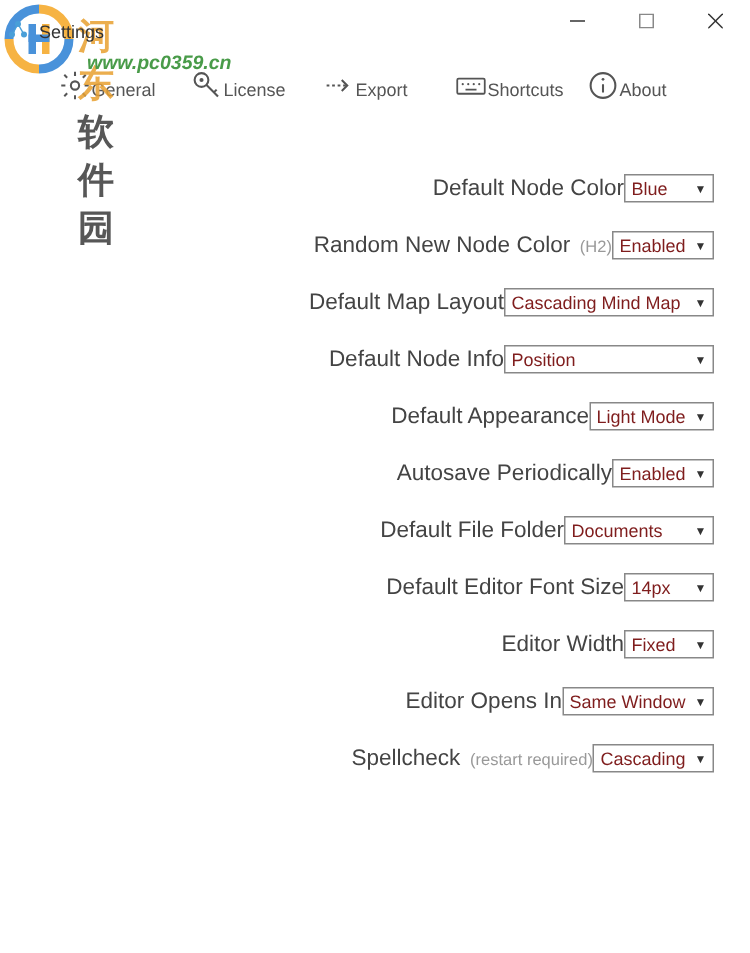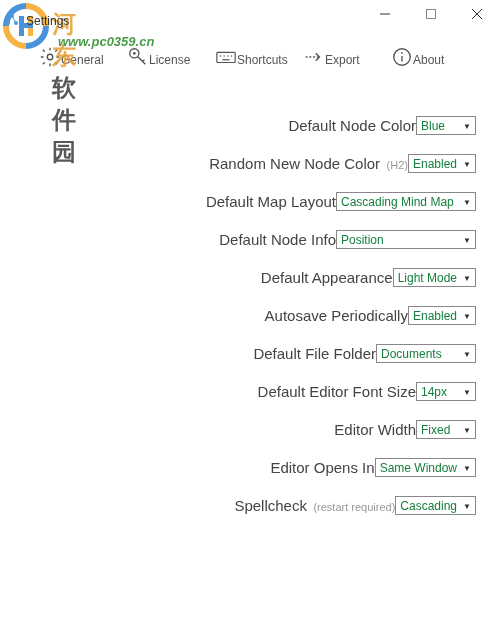--- a/index.html
+++ b/index.html
@@ -20,21 +20,21 @@
     
     .tabs { display: flex; justify-content: space-around; padding: 18px 30px 8px; position: relative; z-index: 0; }
     .tab { display: flex; flex-direction: row; align-items: center; cursor: pointer; width: 70px; }
     .tab-icon { width: 22px; height: 22px; margin-bottom: 6px; display: flex; align-items: center; justify-content: center; }
     .tab-label { font-size: 12px; color: #555; }
     
     .settings-list { padding: 34px 24px 0; }
     .setting-row { display: flex; align-items: center; justify-content: flex-end; margin-bottom: 19px; }
     .setting-label { font-size: 15px; color: #444; font-weight: 300; }
     .setting-hint { font-size: 11px; color: #999; margin-left: 2px; font-weight: 300; }
-    .setting-select { border: 1px solid #888; background: #fff; padding: 0 18px 0 4px; height: 19px; font-size: 12px; color: #15803d; min-width: 60px; cursor: pointer; position: relative; display: inline-flex; align-items: center; }
+    .setting-select { border: 1px solid #888; background: #fff; padding: 0 18px 0 4px; height: 19px; font-size: 12px; color: #7f1d1d; min-width: 60px; cursor: pointer; position: relative; display: inline-flex; align-items: center; }
     .setting-select::after { content: "▼"; font-size: 8px; position: absolute; right: 4px; top: 50%; transform: translateY(-50%); color: #333; }
     .w120 { min-width: 140px; }
     .w90 { min-width: 100px; }
   </style>
 </head>
 <body>
 
 <div class="watermark">
   <svg class="watermark-logo" viewBox="0 0 48 48">
     <path d="M24 4 A20 20 0 0 1 44 24" stroke="#f5a623" stroke-width="6" fill="none"></path>
@@ -95,42 +95,42 @@
           <circle cx="8" cy="8" r="1.5" fill="#555"></circle>
           <line x1="11.5" y1="11.5" x2="20" y2="20" stroke="#555" stroke-width="1.5"></line>
           <line x1="17" y1="17" x2="19" y2="15" stroke="#555" stroke-width="1.5"></line>
         </svg>
     </div>
     <span class="tab-label">License</span>
   </div>
   <div class="tab">
     <div class="tab-icon">
       <svg viewBox="0 0 24 24" width="22" height="22">
+          <line x1="3" y1="12" x2="17" y2="12" stroke="#555" stroke-width="1.5" stroke-dasharray="2 2"></line>
+          <path d="M14 8l4 4-4 4" stroke="#555" stroke-width="1.5" fill="none"></path>
+        </svg>
+    </div>
+    <span class="tab-label">Export</span>
+  </div>
+  <div class="tab">
+    <div class="tab-icon">
+      <svg viewBox="0 0 24 24" width="22" height="22">
           <rect x="2" y="7" width="20" height="11" rx="1" stroke="#555" stroke-width="1.3" fill="none"></rect>
           <circle cx="6" cy="11" r="0.8" fill="#555"></circle>
           <circle cx="10" cy="11" r="0.8" fill="#555"></circle>
           <circle cx="14" cy="11" r="0.8" fill="#555"></circle>
           <circle cx="18" cy="11" r="0.8" fill="#555"></circle>
           <line x1="8" y1="15" x2="16" y2="15" stroke="#555" stroke-width="1.3"></line>
         </svg>
     </div>
     <span class="tab-label">Shortcuts</span>
   </div>
   <div class="tab">
     <div class="tab-icon">
       <svg viewBox="0 0 24 24" width="22" height="22">
-          <line x1="3" y1="12" x2="17" y2="12" stroke="#555" stroke-width="1.5" stroke-dasharray="2 2"></line>
-          <path d="M14 8l4 4-4 4" stroke="#555" stroke-width="1.5" fill="none"></path>
-        </svg>
-    </div>
-    <span class="tab-label">Export</span>
-  </div>
-  <div class="tab">
-    <div class="tab-icon">
-      <svg viewBox="0 0 24 24" width="22" height="22">
           <circle cx="12" cy="12" r="9" stroke="#555" stroke-width="1.5" fill="none"></circle>
           <line x1="12" y1="11" x2="12" y2="17" stroke="#555" stroke-width="1.5"></line>
           <circle cx="12" cy="7.5" r="1" fill="#555"></circle>
         </svg>
     </div>
     <span class="tab-label">About</span>
   </div>
 </div>
 
 <div class="settings-list">

